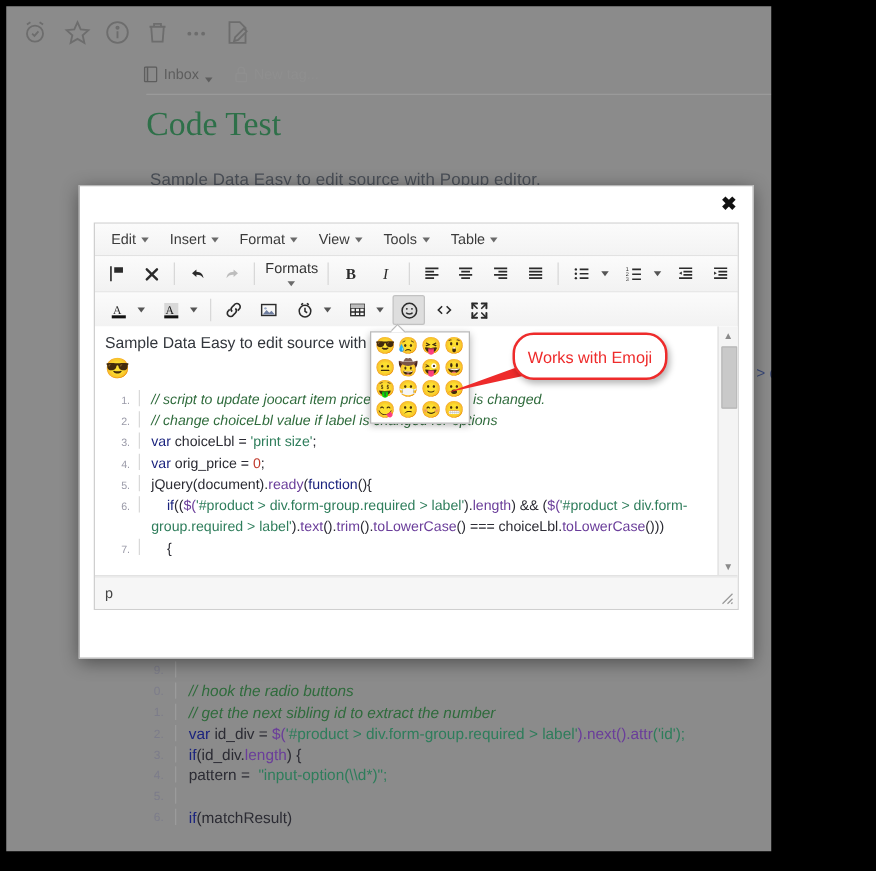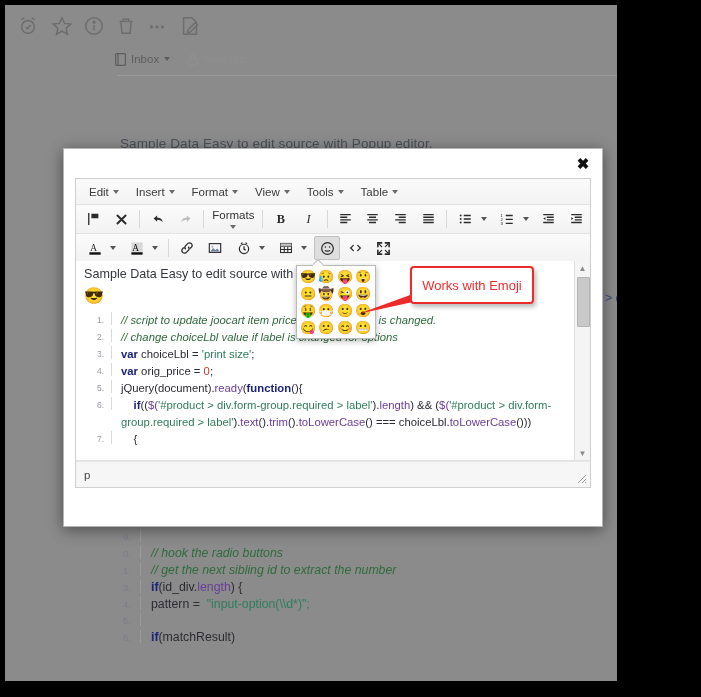--- a/index.html
+++ b/index.html
@@ -21,21 +21,21 @@
   #tear-bottom{left:0;bottom:0;width:701px;height:16px;}
   #tear-bottom svg{display:block;}
 
   
   #topbar{position:absolute;left:0;top:0;width:100%;height:40px;}
   .topicon{position:absolute;top:10px;width:22px;height:22px;color:#6d6d6d;}
   .topicon svg{display:block;width:22px;height:22px;}
 
   
   #metarow{position:absolute;left:110px;top:43px;height:22px;display:flex;align-items:center;gap:18px;}
-  .meta-chip{display:flex;align-items:center;gap:5px;font-size:11.5px;color:#5e5e5e;}
+  .meta-chip{display:flex;align-items:flex-end;gap:5px;font-size:11.5px;color:#5e5e5e;}
   .meta-chip.ghost{color:#8f8f8f;}
   .meta-chip svg{display:block;}
   #metadivider{position:absolute;left:112px;top:70px;width:520px;height:1px;background:#9a9a9a;}
 
   
   #note-title{
     position:absolute;left:112px;top:79px;
     font-family:"Liberation Serif",serif;font-size:27px;color:#2e7049;
   }
   #note-sub{
@@ -47,21 +47,21 @@
   #bgcode{
     position:absolute;left:100px;top:524px;width:540px;
     font-family:"Liberation Sans",sans-serif;font-size:12.3px;
   }
   #bgcode .ln-row{display:flex;height:16.9px;align-items:flex-start;white-space:pre;}
   #bgcode .ln{
     width:26px;text-align:right;padding-right:9px;color:#7c7c8a;font-size:9.5px;
     border-right:1px solid #9b9b9b;flex:0 0 auto;padding-top:2px;
   }
   #bgcode .src{padding-left:10px;color:#2b2b33;}
-  .kw{color:#1a237e;font-weight:bold;}
+  .kw{color:#1a237e;font-weight:normal;}
   .cmt{color:#2f6b3c;font-style:italic;}
   .str{color:#2e7d5b;}
   .num{color:#c0392b;}
   .mth{color:#6a3d9a;}
   .pln{color:#2b2b33;margin-top:48px;}
   .ind1{padding-left:46px;text-align:center;}
   .ind2{padding-left:70px;}
 
   
   #bgfrag{
@@ -156,21 +156,21 @@
     border-left:1px solid #b9b9b9;border-top:1px solid #b9b9b9;transform:rotate(45deg);
   }
   #emoji-grid{display:grid;grid-template-columns:repeat(4,1fr);}
   #emoji-grid span{
     font-size:13px;line-height:17px;text-align:center;cursor:pointer;
   }
 
   
   #callout{
     position:absolute;left:410px;top:266px;width:120px;height:34px;z-index:40;
-    border:2.5px solid #ee2b2b;border-radius:4px;background:#fff;
+    border:2.5px solid #ee2b2b;border-radius:17px;background:#fff;
     display:flex;align-items:center;justify-content:center;
     font-size:13px;color:#ee2b2b;
     box-shadow:2px 3px 5px rgba(0,0,0,.28);
   }
   #callout-tail{position:absolute;left:356px;top:288px;z-index:39;}
 </style>
 </head>
 <body>
 
 <div id="root">
@@ -235,28 +235,30 @@
           <svg width="10" height="13" viewBox="0 0 10 13" fill="none" stroke="#8f8f8f" stroke-width="1.2">
             <path d="M2.5 5.5V3.2a2.5 2.5 0 015 0v2.3"></path>
               <rect x="0.8" y="5.5" width="8.4" height="6.8" rx="1"></rect>
           </svg>
         </span>
         <span>New tag...</span>
       </div>
     </div>
     <div id="metadivider"></div>
 
+    <div id="note-title">Code Test</div>
     <div id="note-sub">Sample Data Easy to edit source with Popup editor.</div>
 
     <div id="bgfrag">&gt; div.form-</div>
 
     <div id="bgcode">
         <div class="ln-row"><span class="ln">9.</span><span class="src ind"></span></div>
         <div class="ln-row"><span class="ln">0.</span><span class="src ind1"><span class="cmt">// hook the radio buttons</span></span></div>
         <div class="ln-row"><span class="ln">1.</span><span class="src ind1"><span class="cmt">// get the next sibling id to extract the number</span></span></div>
+        <div class="ln-row"><span class="ln">2.</span><span class="src ind1"><span class="kw">var</span><span class="pln"> id_div = </span><span class="mth">$(</span><span class="str">'#product &gt; div.form-group.required &gt; label'</span><span class="mth">).</span><span class="mth">next</span><span class="mth">().</span><span class="mth">attr</span><span class="str">('id');</span></span></div>
         <div class="ln-row"><span class="ln">3.</span><span class="src ind1"><span class="kw">if</span><span class="pln">(id_div.</span><span class="mth">length</span><span class="pln">) {</span></span></div>
         <div class="ln-row"><span class="ln">4.</span><span class="src ind2"><span class="pln">pattern =  </span><span class="str">"input-option(\\d*)";</span></span></div>
         <div class="ln-row"><span class="ln">5.</span></div>
         <div class="ln-row"><span class="ln">6.</span><span class="src ind2"><span class="kw">if</span><span class="pln">(matchResult)</span></span></div>
       </div>
 
   </div>
 
   <div id="dialog">
 

